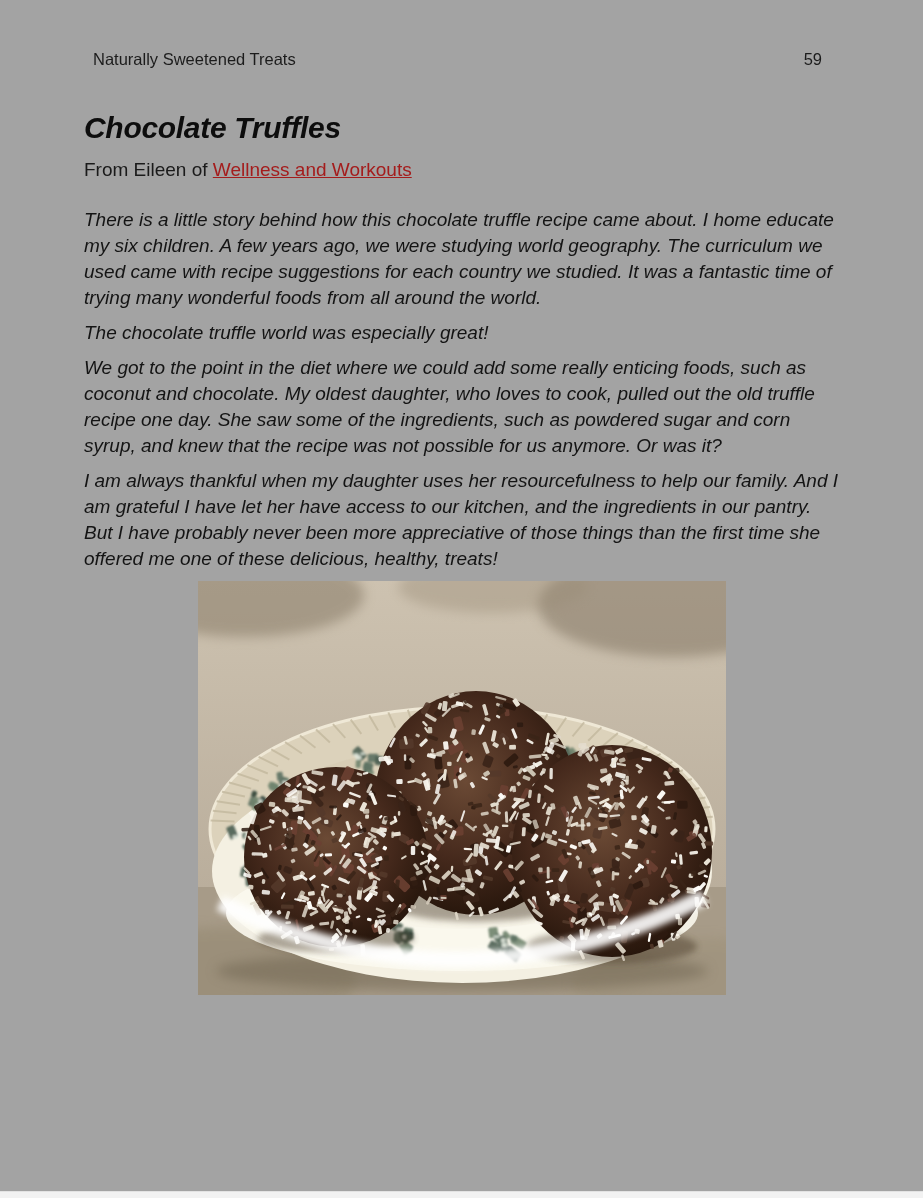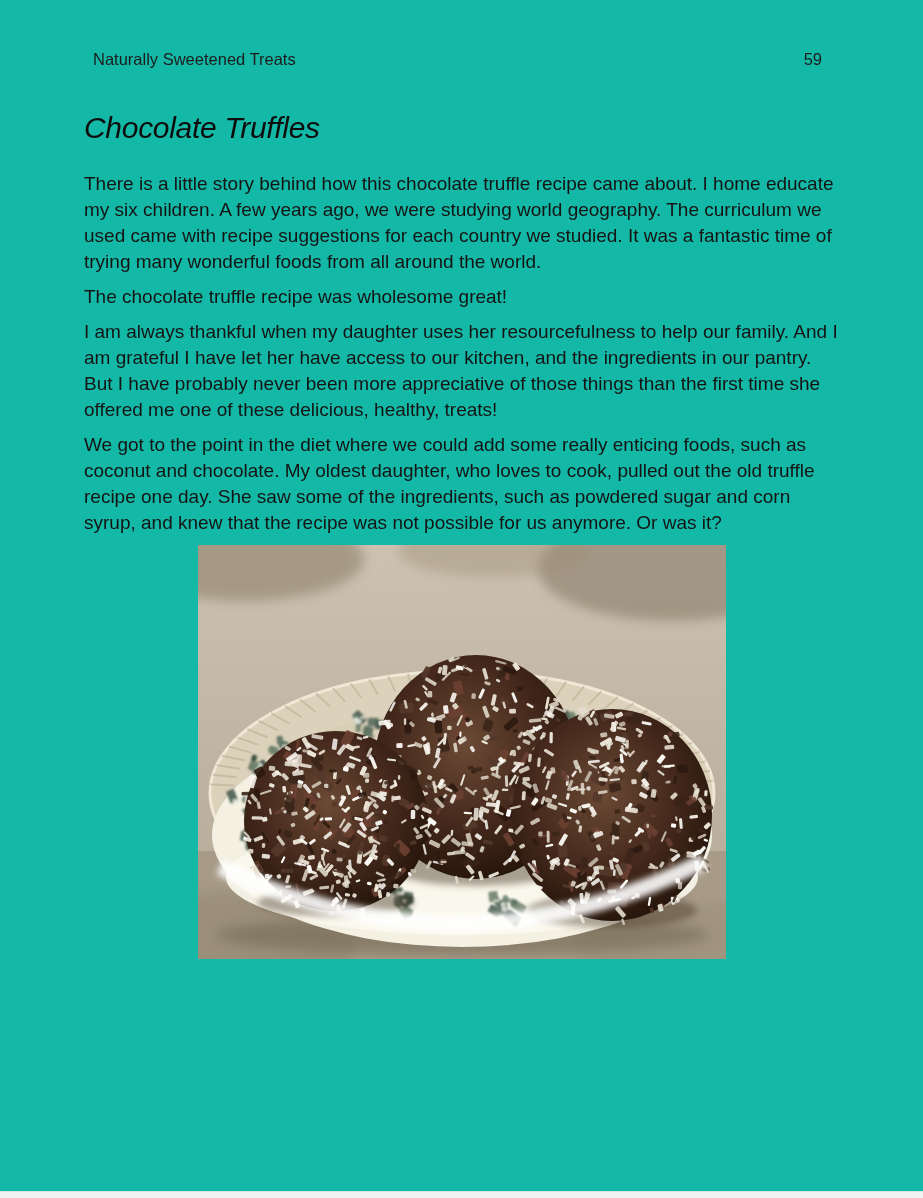--- a/index.html
+++ b/index.html
@@ -1,52 +1,53 @@
 <!DOCTYPE html>
 <html><head>
 <meta charset="utf-8">
 <style>
   html, body { margin: 0; padding: 0; background: #ffffff; }
   .page {
     position: relative;
     width: 923px;
     height: 1198px;
-    background: #14b8a6;
+    background: #a3a3a3;
     font-family: "Liberation Sans", sans-serif;
     color: #1a1a1a;
     overflow: hidden;
   }
   .page-header {
     display: flex;
     justify-content: space-between;
     align-items: baseline;
     padding: 50px 101px 0 93px;
     font-size: 16.5px;
     color: #1c1c1c;
   }
   .recipe-title {
     margin: 42px 0 0 84px;
     font-size: 30px;
     font-style: italic;
-    font-weight: normal;
+    font-weight: bold;
     letter-spacing: -0.3px;
     color: #0d0d0d;
   }
   .byline {
     margin: 14px 0 0 84px;
     font-size: 19px;
     color: #1a1a1a;
   }
   .byline-link {
     text-decoration: underline;
     cursor: pointer;
   }
   .body-text {
     margin: 26px 78px 0 84px;
     font-size: 19px;
+    font-style: italic;
     line-height: 26px;
     color: #141414;
   }
   .body-text p { margin: 0 0 9px 0; }
   .photo-figure {
     width: 528px;
     margin: 8px auto 0 auto;
     padding: 0;
   }
   .photo-figure svg { display: block; }
@@ -63,26 +64,27 @@
 
 <div class="page">
 
   <header class="page-header">
     <span>Naturally Sweetened Treats</span>
     <span>59</span>
   </header>
 
   <h1 class="recipe-title">Chocolate Truffles</h1>
 
+  <p class="byline"><span>From Eileen of </span><a href="#" class="byline-link" style="color: rgb(164, 28, 28);">Wellness and Workouts</a></p>
 
   <div class="body-text">
     <p>There is a little story behind how this chocolate truffle recipe came about. I home educate my six children. A few years ago, we were studying world geography. The curriculum we used came with recipe suggestions for each country we studied. It was a fantastic time of trying many wonderful foods from all around the world.</p>
-    <p>The chocolate truffle recipe was wholesome great!</p>
+    <p>The chocolate truffle world was especially great!</p>
+    <p>We got to the point in the diet where we could add some really enticing foods, such as coconut and chocolate. My oldest daughter, who loves to cook, pulled out the old truffle recipe one day. She saw some of the ingredients, such as powdered sugar and corn syrup, and knew that the recipe was not possible for us anymore. Or was it?</p>
     <p>I am always thankful when my daughter uses her resourcefulness to help our family. And I am grateful I have let her have access to our kitchen, and the ingredients in our pantry. But I have probably never been more appreciative of those things than the first time she offered me one of these delicious, healthy, treats!</p>
-    <p>We got to the point in the diet where we could add some really enticing foods, such as coconut and chocolate. My oldest daughter, who loves to cook, pulled out the old truffle recipe one day. She saw some of the ingredients, such as powdered sugar and corn syrup, and knew that the recipe was not possible for us anymore. Or was it?</p>
   </div>
 
   <figure class="photo-figure" role="img" aria-label="Three chocolate truffles rolled in shredded coconut on a white scalloped plate with a dark green decorative rim">
     <svg id="photo-svg" width="528" height="414" viewBox="0 0 528 414" xmlns="http://www.w3.org/2000/svg">
         <defs>
           <linearGradient id="bgGrad" x1="0" y1="0" x2="0" y2="1">
             <stop offset="0%" stop-color="#cdc2b0"></stop>
             <stop offset="100%" stop-color="#b3a795"></stop>
           </linearGradient>
           <radialGradient id="truffleBase" cx="45%" cy="40%" r="65%">

